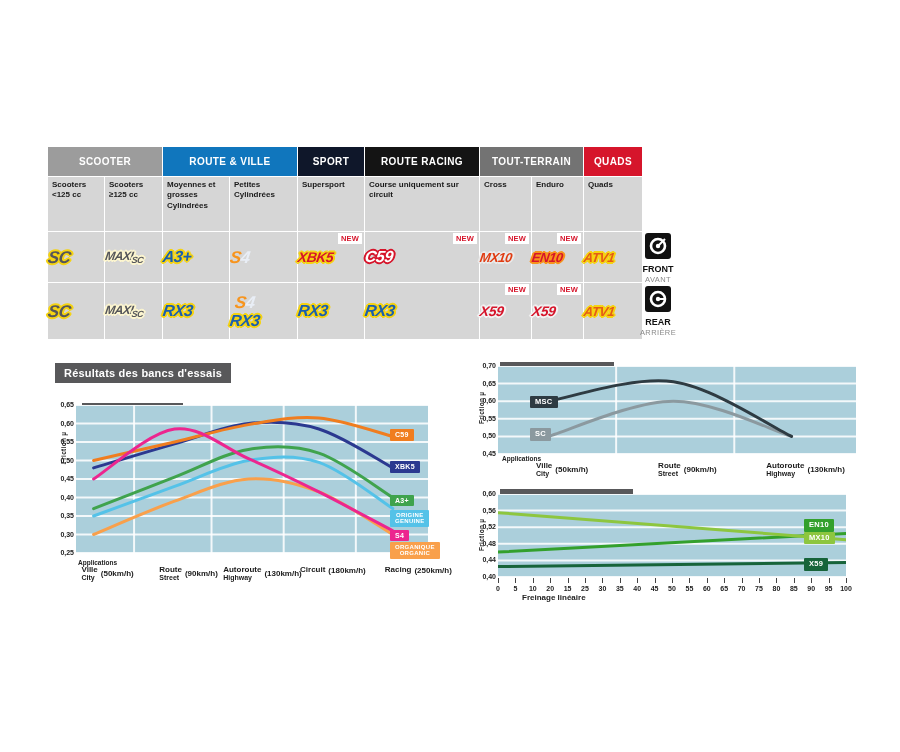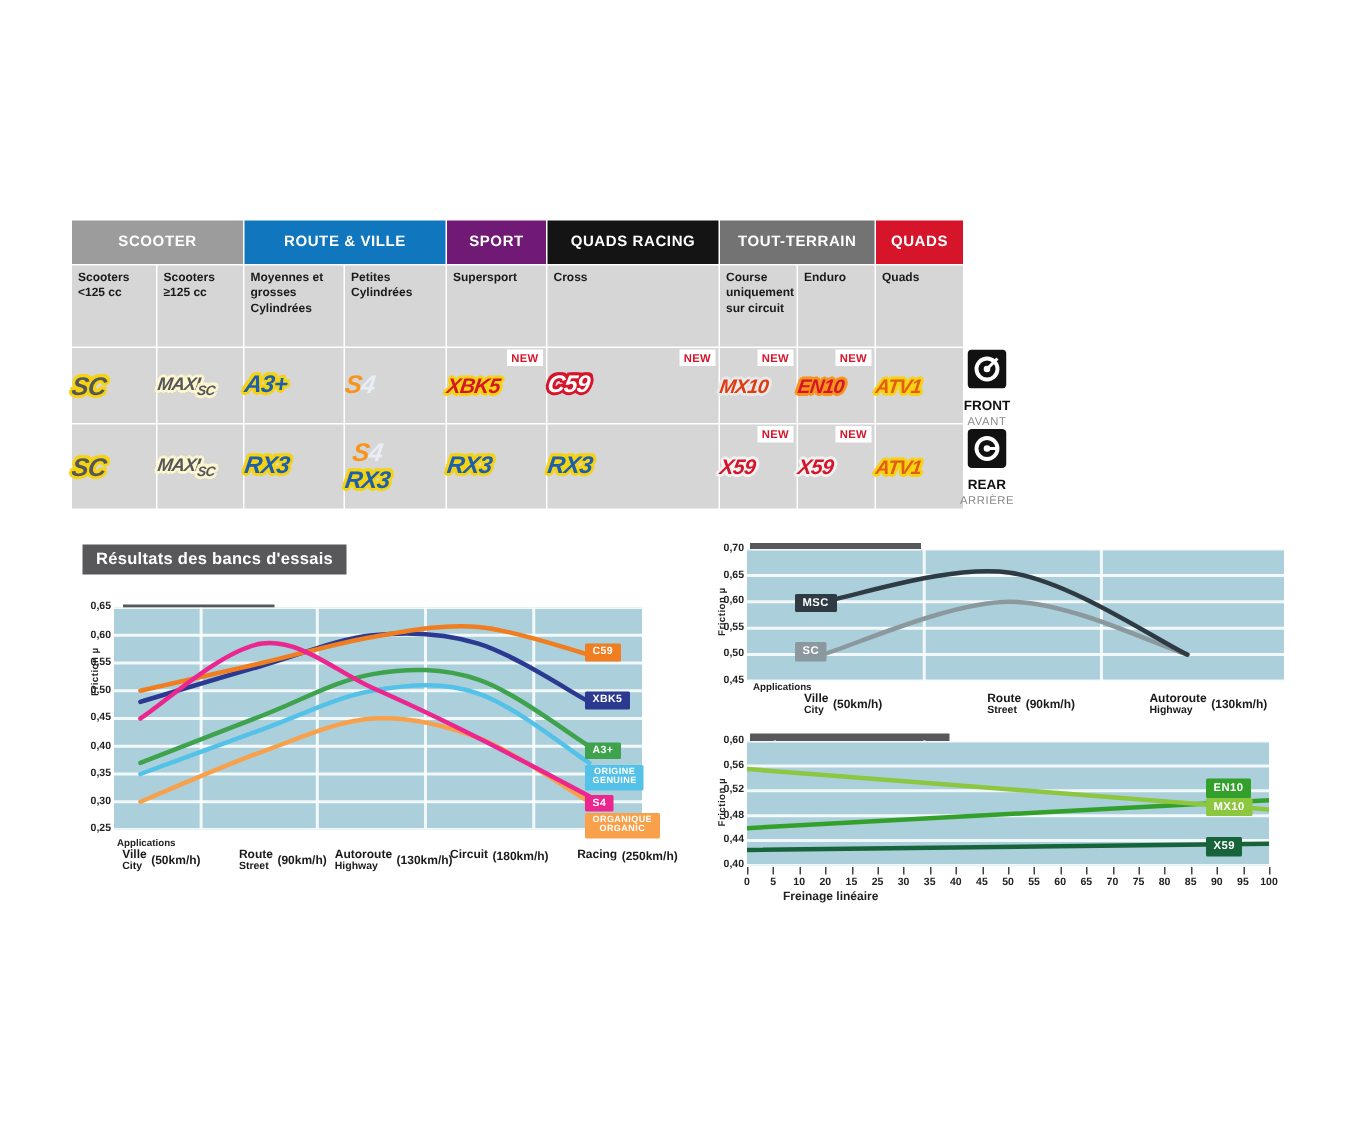--- a/index.html
+++ b/index.html
@@ -60,32 +60,32 @@
 </style>
 </head>
 <body>
 
 <div id="screen">
 
   <div id="brand-table">
 
     <div class="th" style="grid-column: span 2; background-color: rgb(156, 156, 156);">SCOOTER</div>
     <div class="th" style="grid-column: span 2; background-color: rgb(16, 118, 189);">ROUTE &amp; VILLE</div>
-    <div class="th" style="background-color: #701a75;">SPORT</div>
-    <div class="th" style="background-color: rgb(20, 20, 20);">QUADS RACING</div>
+    <div class="th" style="background-color: #0f172a;">SPORT</div>
+    <div class="th" style="background-color: rgb(20, 20, 20);">ROUTE RACING</div>
     <div class="th" style="grid-column: span 2; background-color: #737373;">TOUT-TERRAIN</div>
     <div class="th" style="background-color: rgb(214, 21, 43);">QUADS</div>
 
     <div class="ts">Scooters &lt;125 cc</div>
     <div class="ts">Scooters ≥125 cc</div>
     <div class="ts">Moyennes et grosses Cylindrées</div>
     <div class="ts">Petites Cylindrées</div>
     <div class="ts">Supersport</div>
+    <div class="ts">Course uniquement sur circuit</div>
     <div class="ts">Cross</div>
-    <div class="ts">Course uniquement sur circuit</div>
     <div class="ts">Enduro</div>
     <div class="ts">Quads</div>
 
     <div class="tc">
         <span class="logo l-sc">SC</span>
       </div>
     <div class="tc">
         <span class="logo l-maxisc"><span>MAXI</span><span class="msc">SC</span></span>
       </div>
     <div class="tc">

